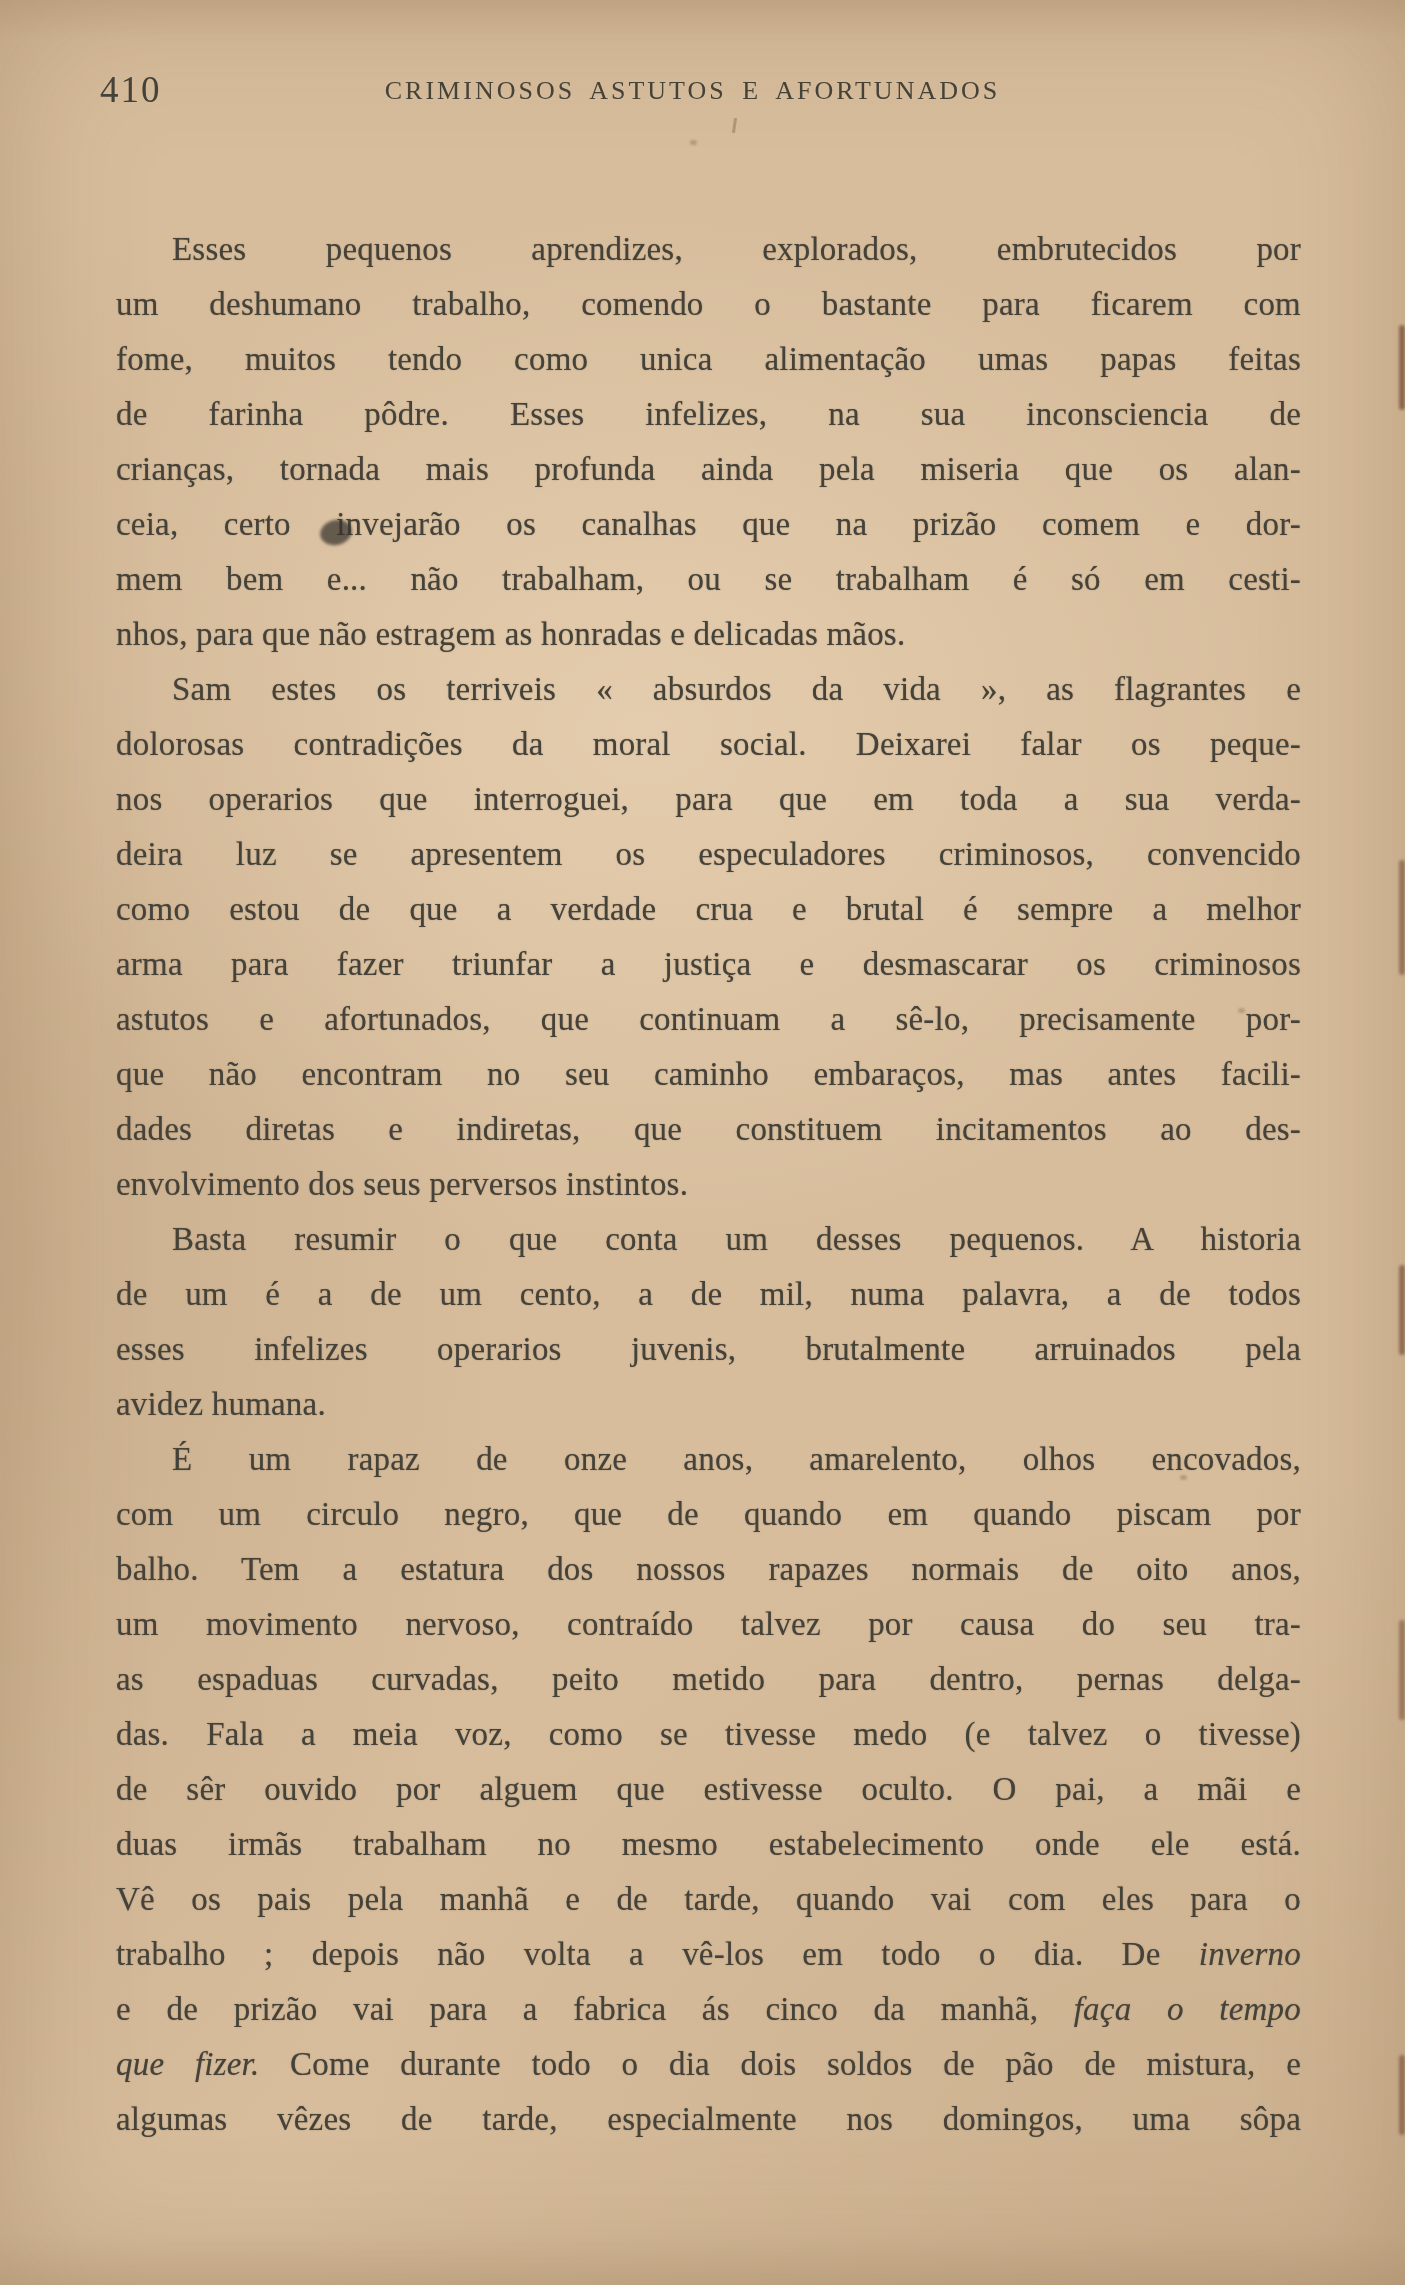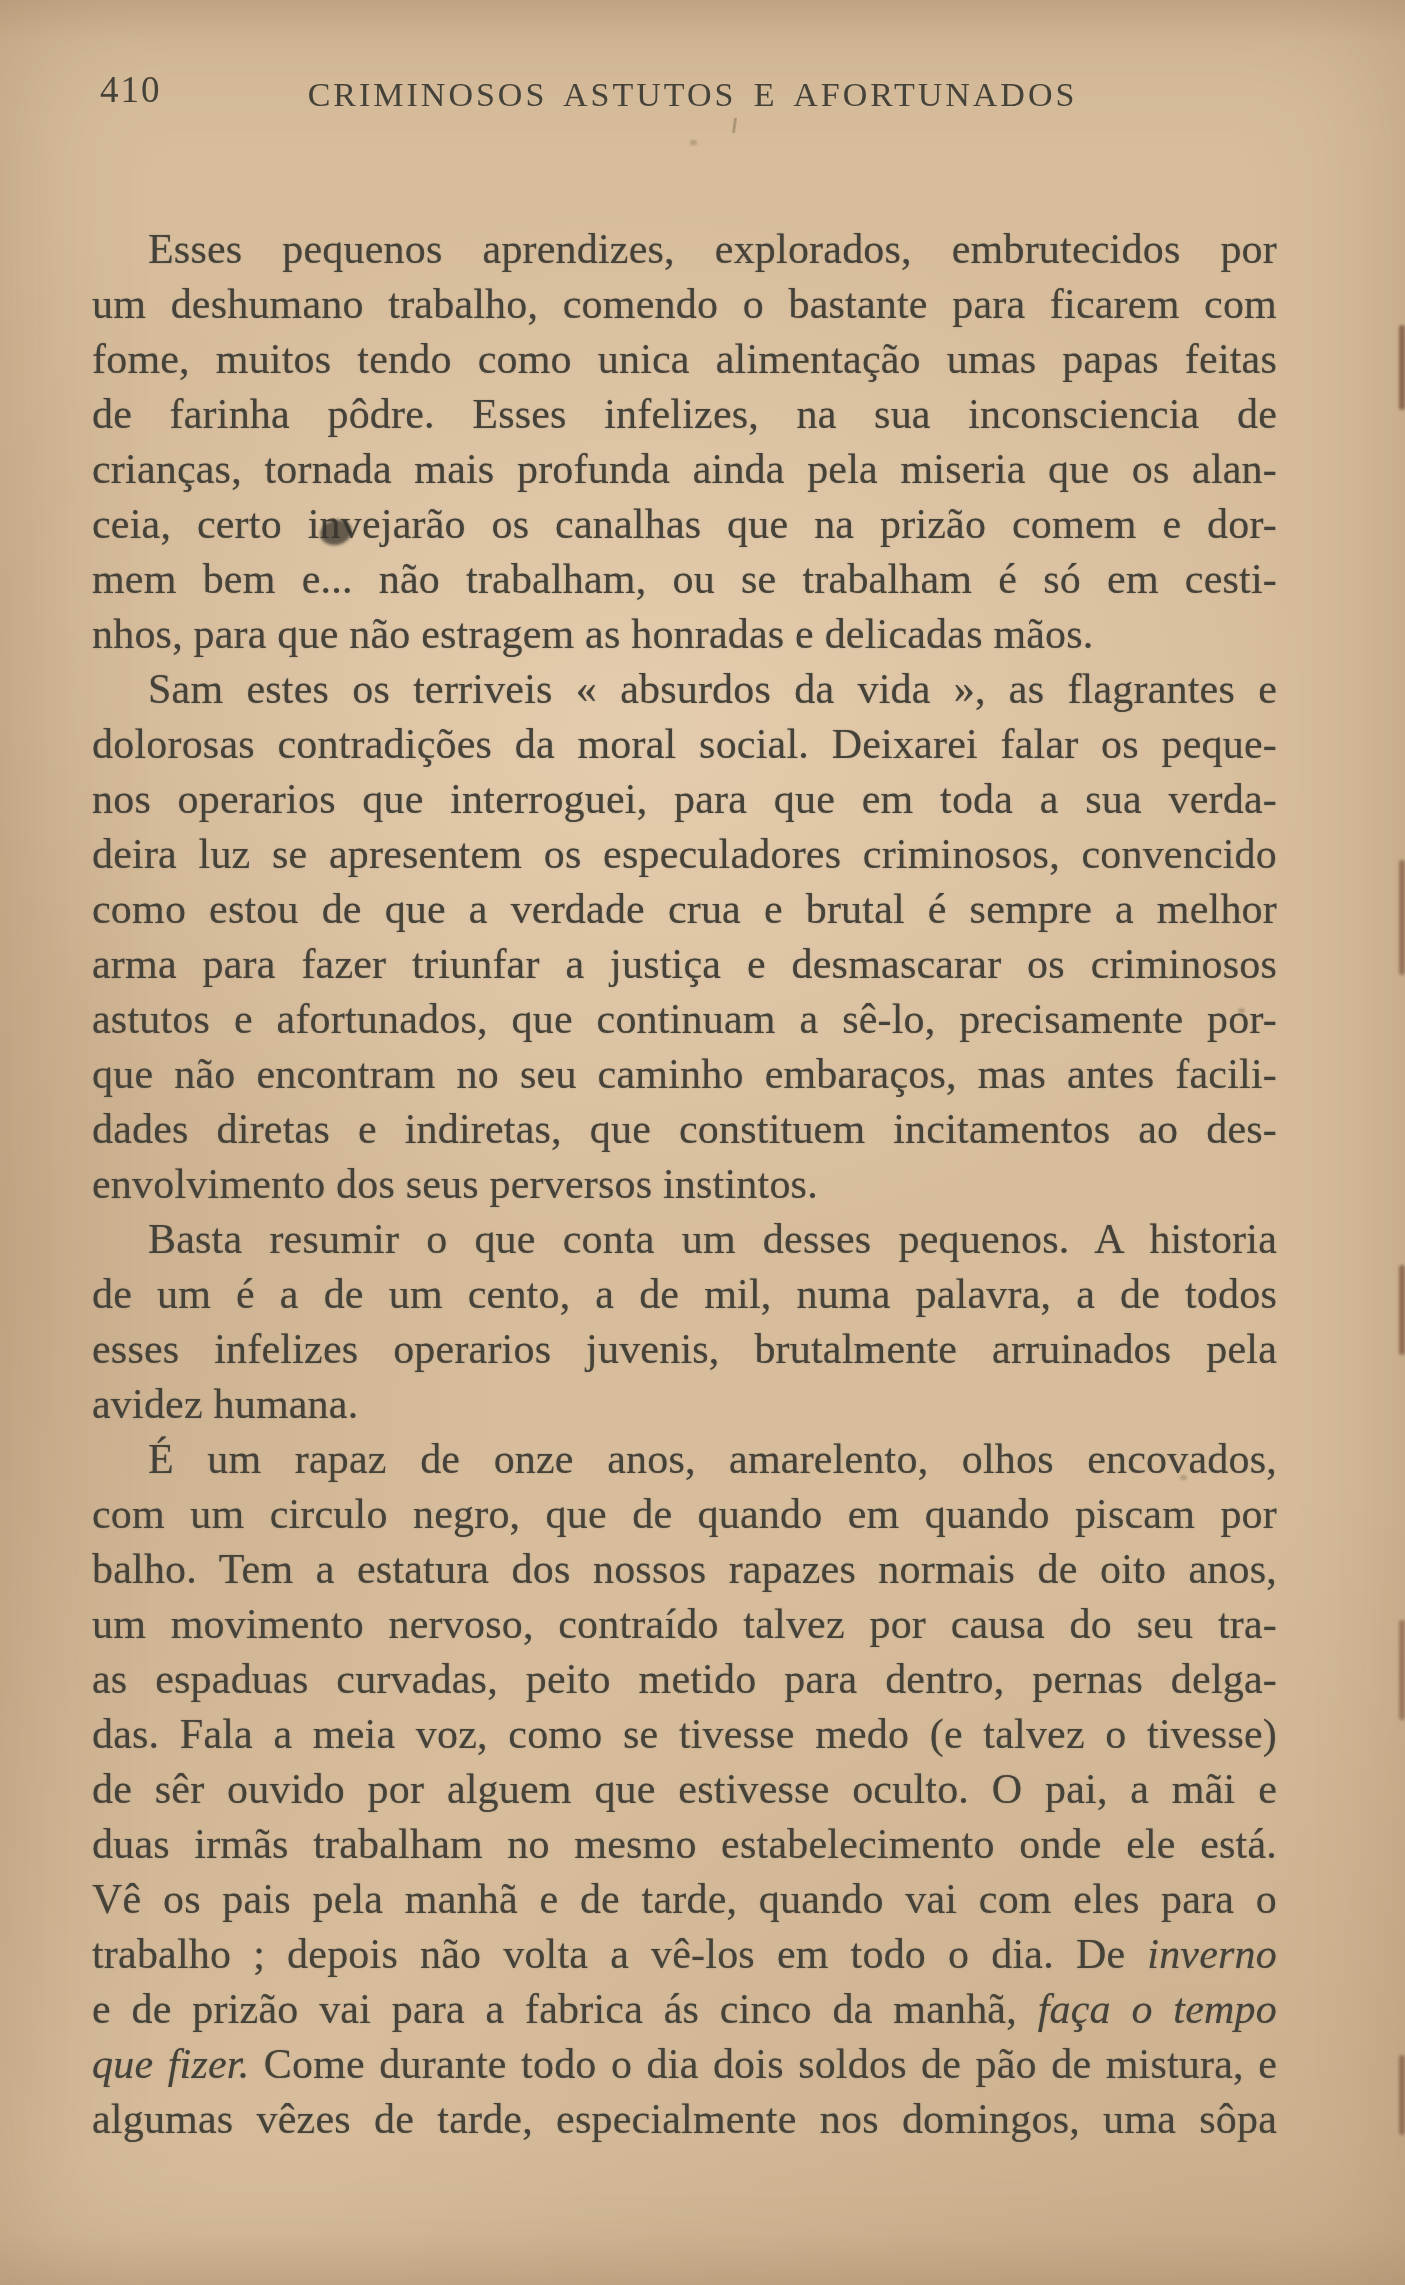--- a/index.html
+++ b/index.html
@@ -20,26 +20,26 @@
     box-shadow: inset 0 0 140px rgba(118,88,56,.30);
     color:var(--ink,#454239);
   }
   .header{position:absolute;top:66px;left:0;width:1405px;height:50px;}
   .page-number{
     position:absolute;left:100px;top:2px;
     font-size:37px;letter-spacing:2px;
   }
   .running-title{
     position:absolute;left:100px;width:1185px;top:10px;
-    text-align:center;font-size:34px;letter-spacing:3px;
+    text-align:center;font-size:26px;letter-spacing:3px;
     word-spacing:6px;
   }
   .body-text{
-    position:absolute;left:92px;top:222px;width:1185px;
-    font-size:42px;line-height:55px;letter-spacing:.2px;
+    position:absolute;left:116px;top:222px;width:1185px;
+    font-size:33px;line-height:55px;letter-spacing:.2px;
     text-shadow:0 0 1.2px rgba(72,66,56,.55);
   }
   .line{
     text-align:justify;text-align-last:left;
     height:55px;overflow:hidden;
   }
   .line.fill{text-align-last:justify;}
   .line.first{text-indent:56px;}
   .it{font-style:italic;}
   .artifact{position:absolute;pointer-events:none;}

